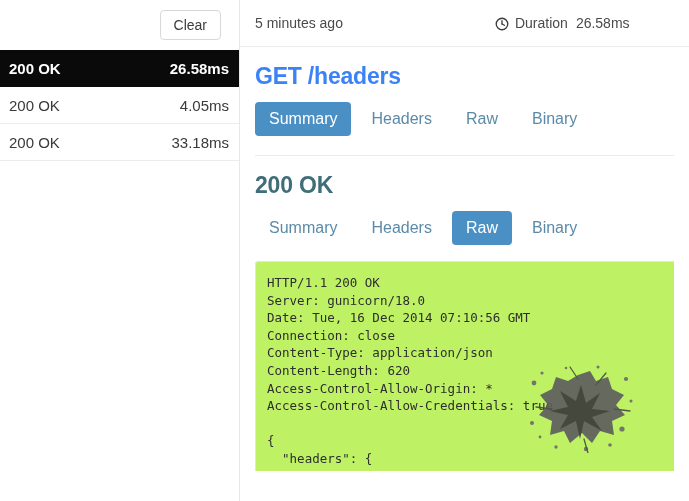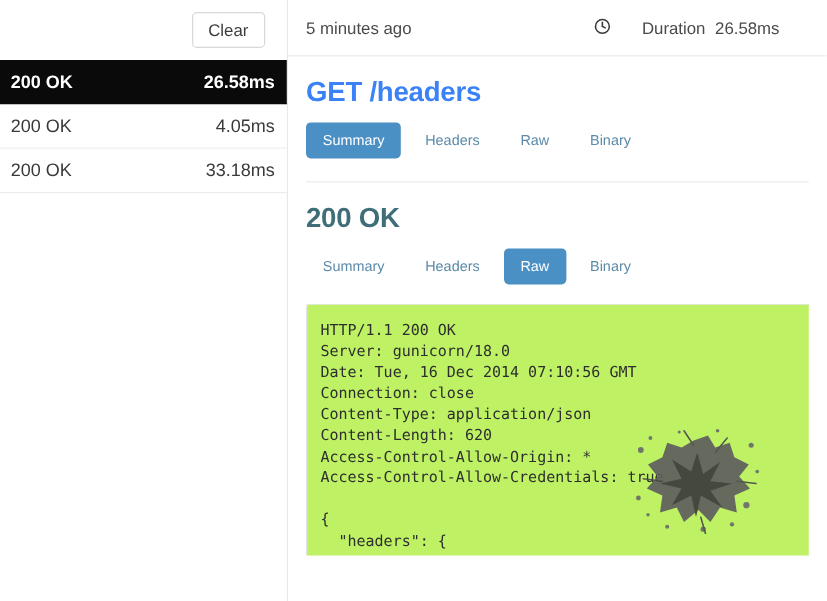--- a/index.html
+++ b/index.html
@@ -98,32 +98,32 @@
     height: 47px;
     padding: 0 0 0 15px;
     box-sizing: border-box;
     font-size: 14px;
     color: #4a4a4a;
     border-bottom: 1px solid #ebebeb;
     white-space: nowrap;
   }
   .meta-item {
     display: flex;
-    align-items: flex-start;
+    align-items: flex-end;
     white-space: nowrap;
   }
   .meta-item.time-ago { margin-right: 152px; }
   .meta-item.duration { margin-right: 96px; }
   .meta-icon {
     display: inline-flex;
     align-items: center;
     margin-right: 6px;
     flex: 0 0 auto;
   }
-  .meta-label { margin-right: 8px; margin-left: 20px; }
+  .meta-label { margin-right: 8px; }
   .meta-value { color: #4a4a4a; }
 
   .section {
     padding: 0 15px;
   }
   .section-top { padding-top: 16px; }
   .section-title {
     font-size: 23px;
     font-weight: bold;
     color: #3b82f6;
@@ -137,21 +137,21 @@
     height: 1px;
     background: #ebebeb;
     margin: 19px 0 0 0;
   }
 
   .tabs {
     display: flex;
     align-items: center;
   }
   .tab {
-    font-size: 12px;
+    font-size: 16px;
     color: #5b8aa8;
     padding: 8px 14px;
     border-radius: 4px;
     margin-right: 6px;
     cursor: pointer;
     white-space: nowrap;
   }
   .tab.active {
     background: #4a90c4;
     color: #ffffff;

